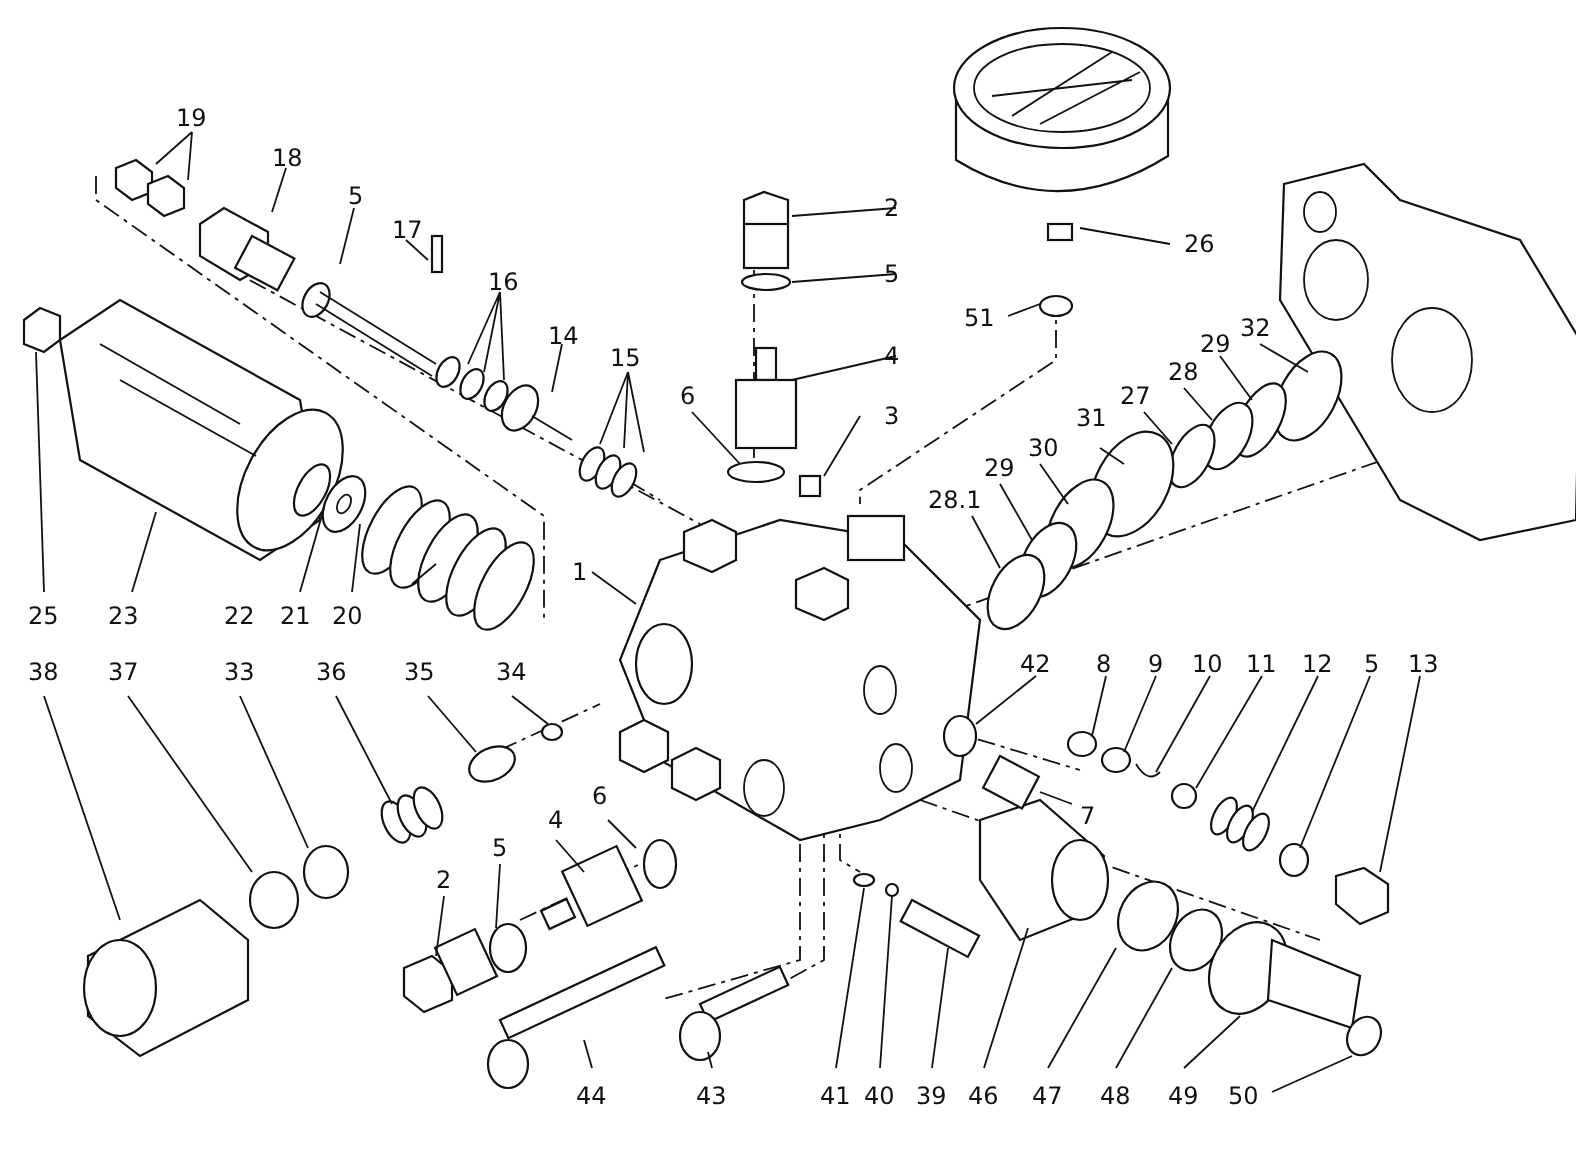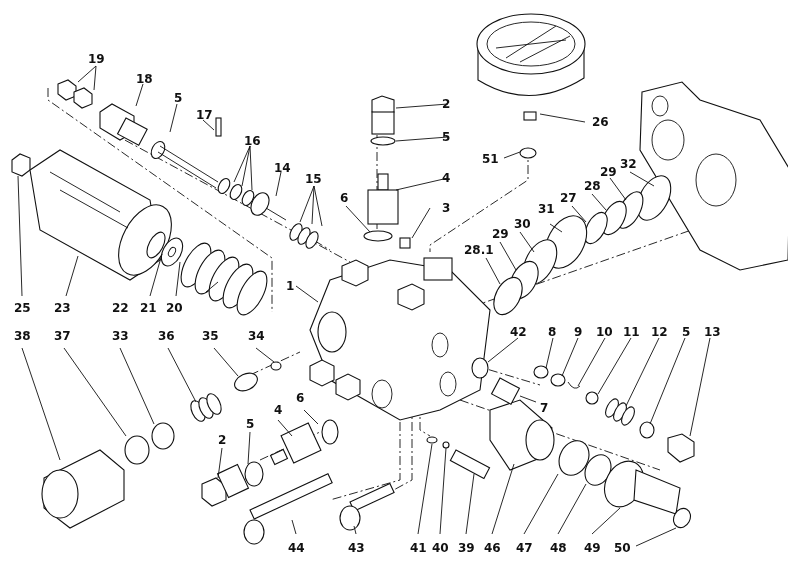--- a/index.html
+++ b/index.html
@@ -1,16 +1,16 @@
 <!DOCTYPE html>
 <html><head>
 <meta charset="utf-8">
 <style>
   html, body { margin:0; padding:0; background:#ffffff; }
-  #stage { position:relative; width:788px; height:579px; overflow:hidden; background:#fff;font-weight:bold; }
+  #stage { position:relative; width:788px; height:579px; overflow:hidden; background:#fff; }
   svg { position:absolute; left:0; top:0; }
   .part { fill:#fff; stroke:#111; stroke-width:1.1; }
   .thin { fill:none; stroke:#111; stroke-width:0.9; }
   .leader { fill:none; stroke:#111; stroke-width:0.9; }
   .axis { fill:none; stroke:#111; stroke-width:0.9; stroke-dasharray:9 3 2 3; }
   .lbl { font-family:"DejaVu Sans", sans-serif; font-size:12px; fill:#111; }
 </style>
 </head>
 <body>
 

